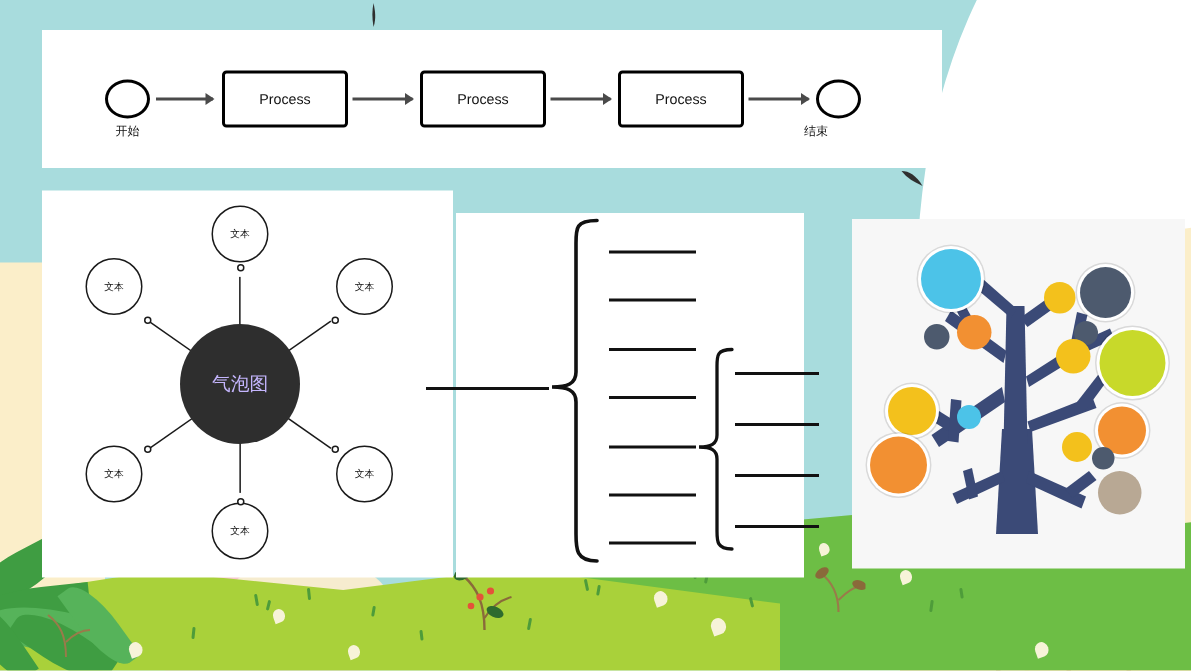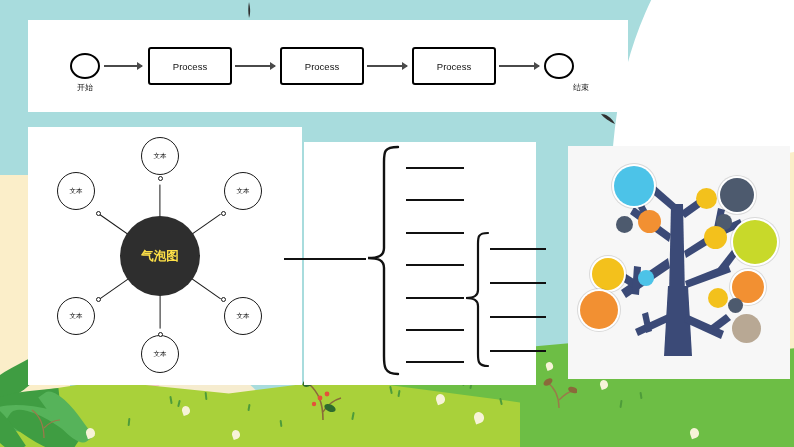--- a/index.html
+++ b/index.html
@@ -96,21 +96,21 @@
   .arrow:after{
     content:"";position:absolute;right:-1px;top:-3px;
     border-left:6px solid #4a4a4a;border-top:4px solid transparent;border-bottom:4px solid transparent;
   }
 
   
   .bub{position:absolute;left:0;top:0;width:274px;height:258px;}
   .hub{
     position:absolute;left:92px;top:89px;width:80px;height:80px;border-radius:50%;
     background:#2e2e2e;display:flex;align-items:center;justify-content:center;
-    color:#fde047;font-size:12.5px;font-weight:bold;font-family:"DejaVu Sans",sans-serif;
+    color:#c4b5fd;font-size:12.5px;font-weight:normal;font-family:"DejaVu Sans",sans-serif;
   }
   .sat{
     position:absolute;width:38px;height:38px;border-radius:50%;
     border:1.4px solid #1a1a1a;background:#fff;box-sizing:border-box;
     display:flex;align-items:center;justify-content:center;
     font-size:6.5px;color:#111;font-family:"DejaVu Sans",sans-serif;
   }
   .spoke{position:absolute;height:1.2px;background:#1a1a1a;transform-origin:0 50%;}
   .knob{
     position:absolute;width:5px;height:5px;border-radius:50%;
@@ -229,21 +229,21 @@
       <div class="pbox" style="left:120px;top:27px;">Process</div>
       <div class="arrow" style="left:207px;top:45px;width:40px;"></div>
 
       <div class="pbox" style="left:252px;top:27px;">Process</div>
       <div class="arrow" style="left:339px;top:45px;width:40px;"></div>
 
       <div class="pbox" style="left:384px;top:27px;">Process</div>
       <div class="arrow" style="left:471px;top:45px;width:40px;"></div>
 
       <div class="oval" style="left:516px;top:33px;"></div>
-      <div class="oval-label" style="left:523px;top:62px;">结束</div>
+      <div class="oval-label" style="left:486px;top:62px;">结束</div>
     </div>
   </div>
 
   <div class="card" id="card-bubble">
     <div class="bub">
 
       <div class="spoke" style="left:132px;top:129px;width:72px;transform:rotate(-90deg);"></div>
       <div class="spoke" style="left:132px;top:129px;width:74px;transform:rotate(-35deg);"></div>
       <div class="spoke" style="left:132px;top:129px;width:74px;transform:rotate(35deg);"></div>
       <div class="spoke" style="left:132px;top:129px;width:72px;transform:rotate(90deg);"></div>

